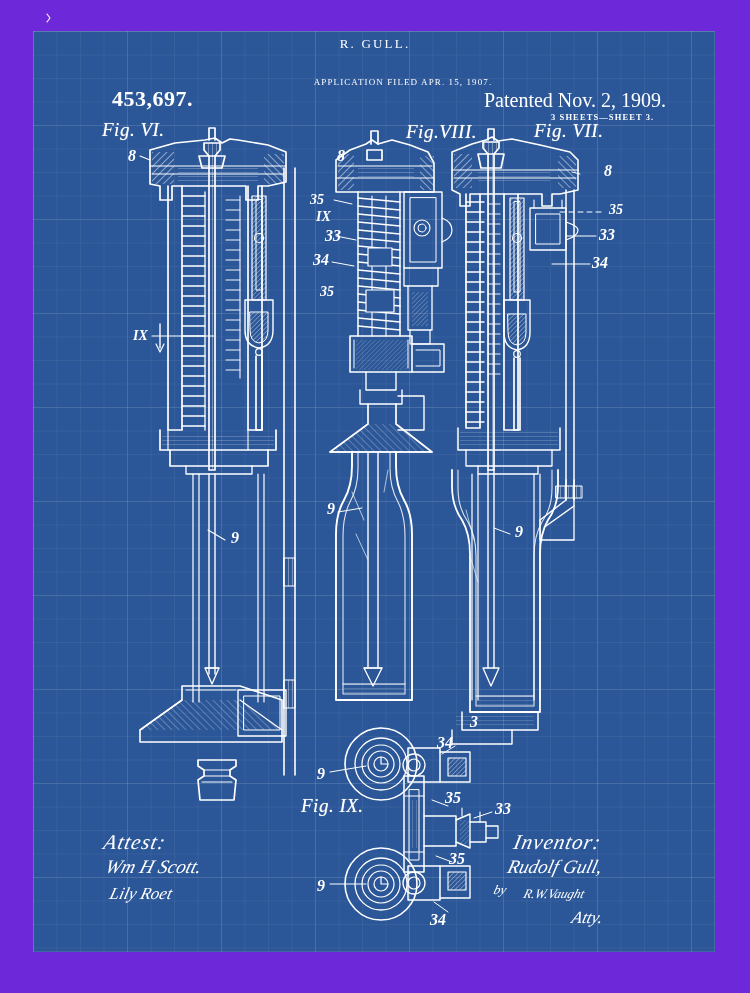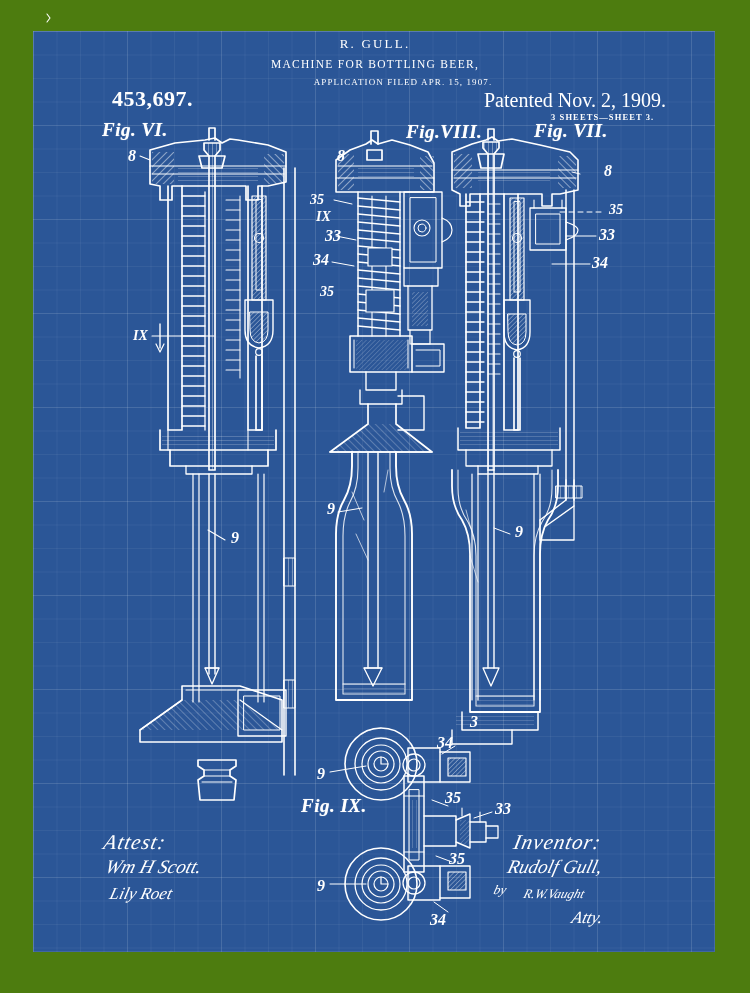--- a/index.html
+++ b/index.html
@@ -4,21 +4,21 @@
 <title>Patent Blueprint</title>
 <style>
   html,body{margin:0;padding:0;background:#2b5697;}
   body{
     width:750px;height:993px;position:relative;overflow:hidden;
     font-family:"Liberation Serif", serif;
     background:#2b5697;
   }
   #sheet{
     position:absolute;left:0;top:0;width:750px;height:993px;
-    background:#4d7c0f;
+    background:#6d28d9;
   }
   
   #grid-panel{
     position:absolute;left:33px;top:31px;width:682px;height:921px;
     background-color:#2b5697;
     background-image:
       linear-gradient(to right, rgba(255,255,255,0.085) 1px, transparent 1px),
       linear-gradient(to bottom, rgba(255,255,255,0.085) 1px, transparent 1px),
       linear-gradient(to right, rgba(255,255,255,0.05) 1px, transparent 1px),
       linear-gradient(to bottom, rgba(255,255,255,0.05) 1px, transparent 1px);
@@ -33,21 +33,21 @@
   #drawing{position:absolute;left:0;top:0;width:750px;height:993px;}
   .txt{position:absolute;color:#ffffff;white-space:nowrap;}
   .hdr{font-family:"Liberation Serif",serif;text-align:center;}
   #hdr-name{font-size:13px;letter-spacing:2.2px;font-weight:400;}
   #hdr-title{font-size:11.5px;letter-spacing:1.3px;}
   #hdr-app{font-size:9px;letter-spacing:1.1px;}
   #patent-number{font-size:22px;font-weight:bold;letter-spacing:0.5px;}
   #patent-date{font-size:20px;}
   #sheet-line{font-size:8.5px;letter-spacing:1.1px;font-weight:bold;}
   .figlabel{
-    font-family:"Liberation Serif",serif;font-style:italic;font-weight:bold;
+    font-family:"Liberation Serif",serif;font-style:italic;font-weight:normal;
     font-size:19px;letter-spacing:0.5px;
     text-shadow:0 0 1px rgba(255,255,255,0.6);
   }
   .refnum{
     font-family:"Liberation Serif",serif;font-style:italic;font-weight:bold;
     font-size:16px;
   }
   .refnum.sm{font-size:14px;}
   .script{
     font-family:"Liberation Serif",serif;font-style:italic;
@@ -59,21 +59,20 @@
   .tiny{font-size:13px;}
 </style>
 </head>
 <body>
 
 <div id="sheet">
 
   <div id="grid-panel"></div>
 
   <div class="txt hdr" id="hdr-name" style="left:0;top:36px;width:750px;">R. GULL.</div>
-  <div class="txt hdr" id="hdr-title" style="left:0;top:58px;width:750px;">MACHINE FOR BOTTLING BEER,</div>
   <div class="txt hdr" id="hdr-app" style="left:0;top:77px;width:750px;padding-left:28px;">APPLICATION FILED APR. 15, 1907.</div>
 
   <div class="txt" id="patent-number" style="left:112px;top:86px;">453,697.</div>
   <div class="txt" id="patent-date" style="left:484px;top:89px;">Patented Nov. 2, 1909.</div>
   <div class="txt" id="sheet-line" style="left:551px;top:112px;">3 SHEETS—SHEET 3.</div>
 
   <div class="txt figlabel" style="left:102px;top:119px;">Fig. VI.</div>
   <div class="txt figlabel" style="left:406px;top:121px;">Fig.VIII.</div>
   <div class="txt figlabel" style="left:534px;top:120px;">Fig. VII.</div>
   <div class="txt figlabel" style="left:301px;top:795px;">Fig. IX.</div>

